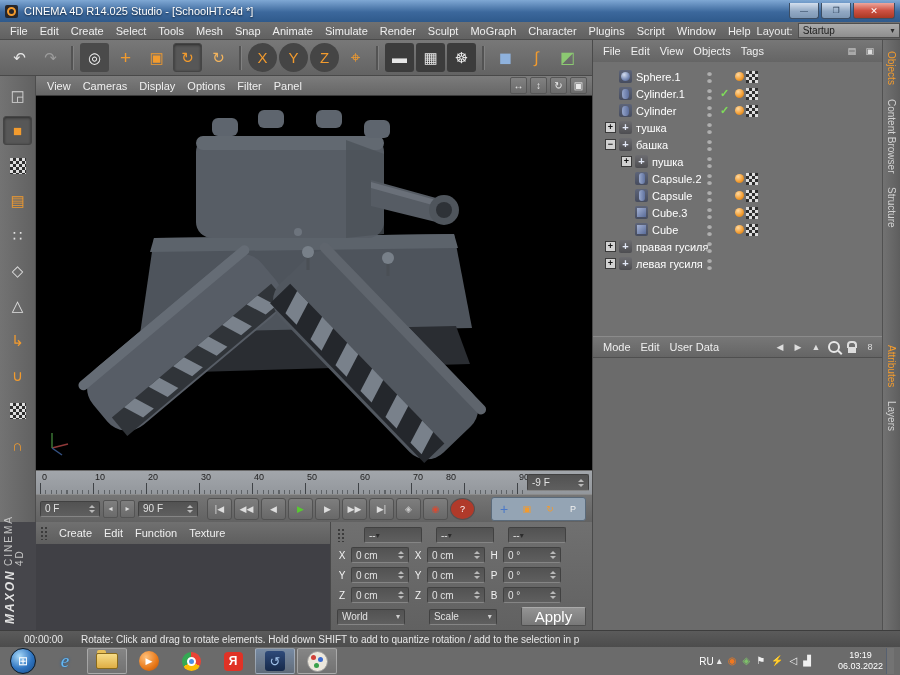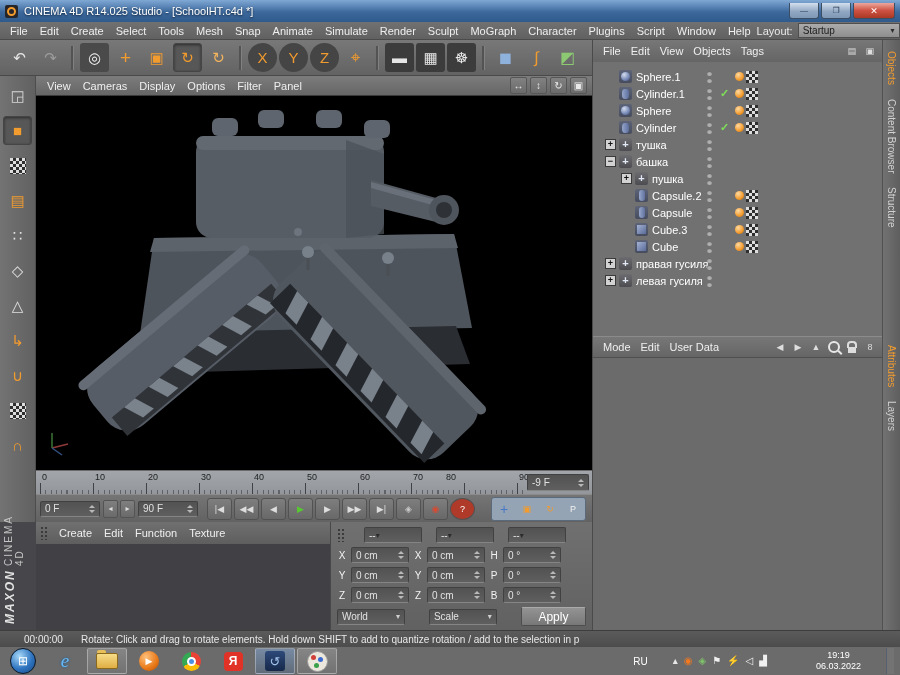--- a/index.html
+++ b/index.html
@@ -97,21 +97,21 @@
     background:linear-gradient(#707070,#616161);border-left:1px solid #484848;padding:5px 6px 4px 6px;}
   #coord-header{display:flex;align-items:center;gap:4px;margin-bottom:4px;}
   .header-field{width:58px;margin-left:10px;}
   .coord-row{display:flex;align-items:center;gap:4px;margin-bottom:4px;}
   .coord-label{width:10px;font-size:10px;color:#f2f2f2;text-align:center;flex:none;}
   .coord-row .field{width:58px;}
   .coord-footer{display:flex;gap:24px;margin-top:3px;align-items:center;}
   .select{width:76px;justify-content:space-between;}
   .select .dd{color:#cfcfcf;}
   .apply-btn{width:72px;height:17px;background:linear-gradient(#939393,#787878);border:1px solid #4d4d4d;border-top-color:#aaa;
-    color:#fff;font-size:12px;display:flex;align-items:center;justify-content:center;border-radius:2px;}
+    color:#fff;font-size:15px;display:flex;align-items:center;justify-content:center;border-radius:2px;}
   
   .right-panel{position:absolute;top:40px;left:592px;width:290px;height:590px;box-sizing:border-box;
     background:#6e6e6e;border-left:1px solid #4a4a4a;}
   .om-menu{height:22px;background:linear-gradient(#777,#656565);border-bottom:1px solid #4f4f4f;
     display:flex;align-items:center;padding:0 5px;}
   .om-menu .mi,.attr-header .mi{padding:0 5px;}
   .corner{margin-left:auto;display:flex;gap:4px;align-items:center;}
   .mini-ic{width:14px;height:14px;display:flex;align-items:center;justify-content:center;color:#ddd;font-size:9px;}
   .om-tree{position:absolute;top:22px;left:0;right:0;height:274px;background:#717171;overflow:hidden;padding-top:6px;}
   .tree-row{position:relative;height:17px;display:flex;align-items:center;font-size:11px;color:#fff;padding-left:10px;}
@@ -171,21 +171,21 @@
   .app-chrome{width:19px;height:19px;border-radius:50%;position:relative;
     background:conic-gradient(#ea4335 0 33%,#fbbc05 0 66%,#34a853 0 100%);}
   .app-chrome::after{content:"";position:absolute;inset:5px;background:#4a90e2;border:2px solid #fff;border-radius:50%;box-sizing:border-box;}
   .app-yandex{width:19px;height:19px;border-radius:4px;background:#e03226;color:#fff;font-weight:bold;font-size:12px;
     display:flex;align-items:center;justify-content:center;}
   .app-c4d{width:20px;height:20px;border-radius:3px;background:linear-gradient(#2e4a7a,#16294a);color:#9fc0e8;font-size:13px;
     display:flex;align-items:center;justify-content:center;}
   .app-paint{width:19px;height:19px;border-radius:50%;background:#ece7dc;position:relative;border:1px solid #999;}
   .app-paint::before{content:"";position:absolute;width:5px;height:5px;border-radius:50%;background:#d04038;top:3px;left:3px;
     box-shadow:7px 2px 0 #3a6ad0,3px 8px 0 #3aa04a;}
-  .tray{margin-left:auto;display:flex;align-items:center;gap:25px;padding-right:4px;color:#fff;}
+  .tray{margin-left:auto;display:flex;align-items:center;gap:3px;padding-right:4px;color:#fff;}
   .tray-lang{font-size:10px;}
   #tray-icons{display:flex;gap:6px;align-items:center;}
   .tray-ic{font-size:10px;line-height:1;}
   .clock{font-size:9px;text-align:center;line-height:1.25;margin-left:24px;}
   .clock span{display:block;}
   .show-desktop{width:7px;height:26px;border-left:1px solid #566070;background:rgba(255,255,255,.06);}
 </style>
 </head>
 <body>
 
@@ -659,34 +659,20 @@
           </span>
           <span class="tag-check">✓</span>
           <span class="tags">
             <i class="mat-dot"></i>
             <i class="checker tag-checker"></i>
           </span>
         </div>
         <div class="tree-row">
           <span class="ind" style="width: 2px;"></span>
           <span class="expander empty"></span>
-          <span class="obj-icon obj-sphere"></span>
-          <span class="obj-label">Sphere</span>
-          <span class="vis-dots">
-            <i></i>
-            <i></i>
-          </span>
-          <span class="tags">
-            <i class="mat-dot"></i>
-            <i class="checker tag-checker"></i>
-          </span>
-        </div>
-        <div class="tree-row">
-          <span class="ind" style="width: 2px;"></span>
-          <span class="expander empty"></span>
           <span class="obj-icon obj-cylinder"></span>
           <span class="obj-label">Cylinder</span>
           <span class="vis-dots">
             <i></i>
             <i></i>
           </span>
           <span class="tag-check">✓</span>
           <span class="tags">
             <i class="mat-dot"></i>
             <i class="checker tag-checker"></i>

